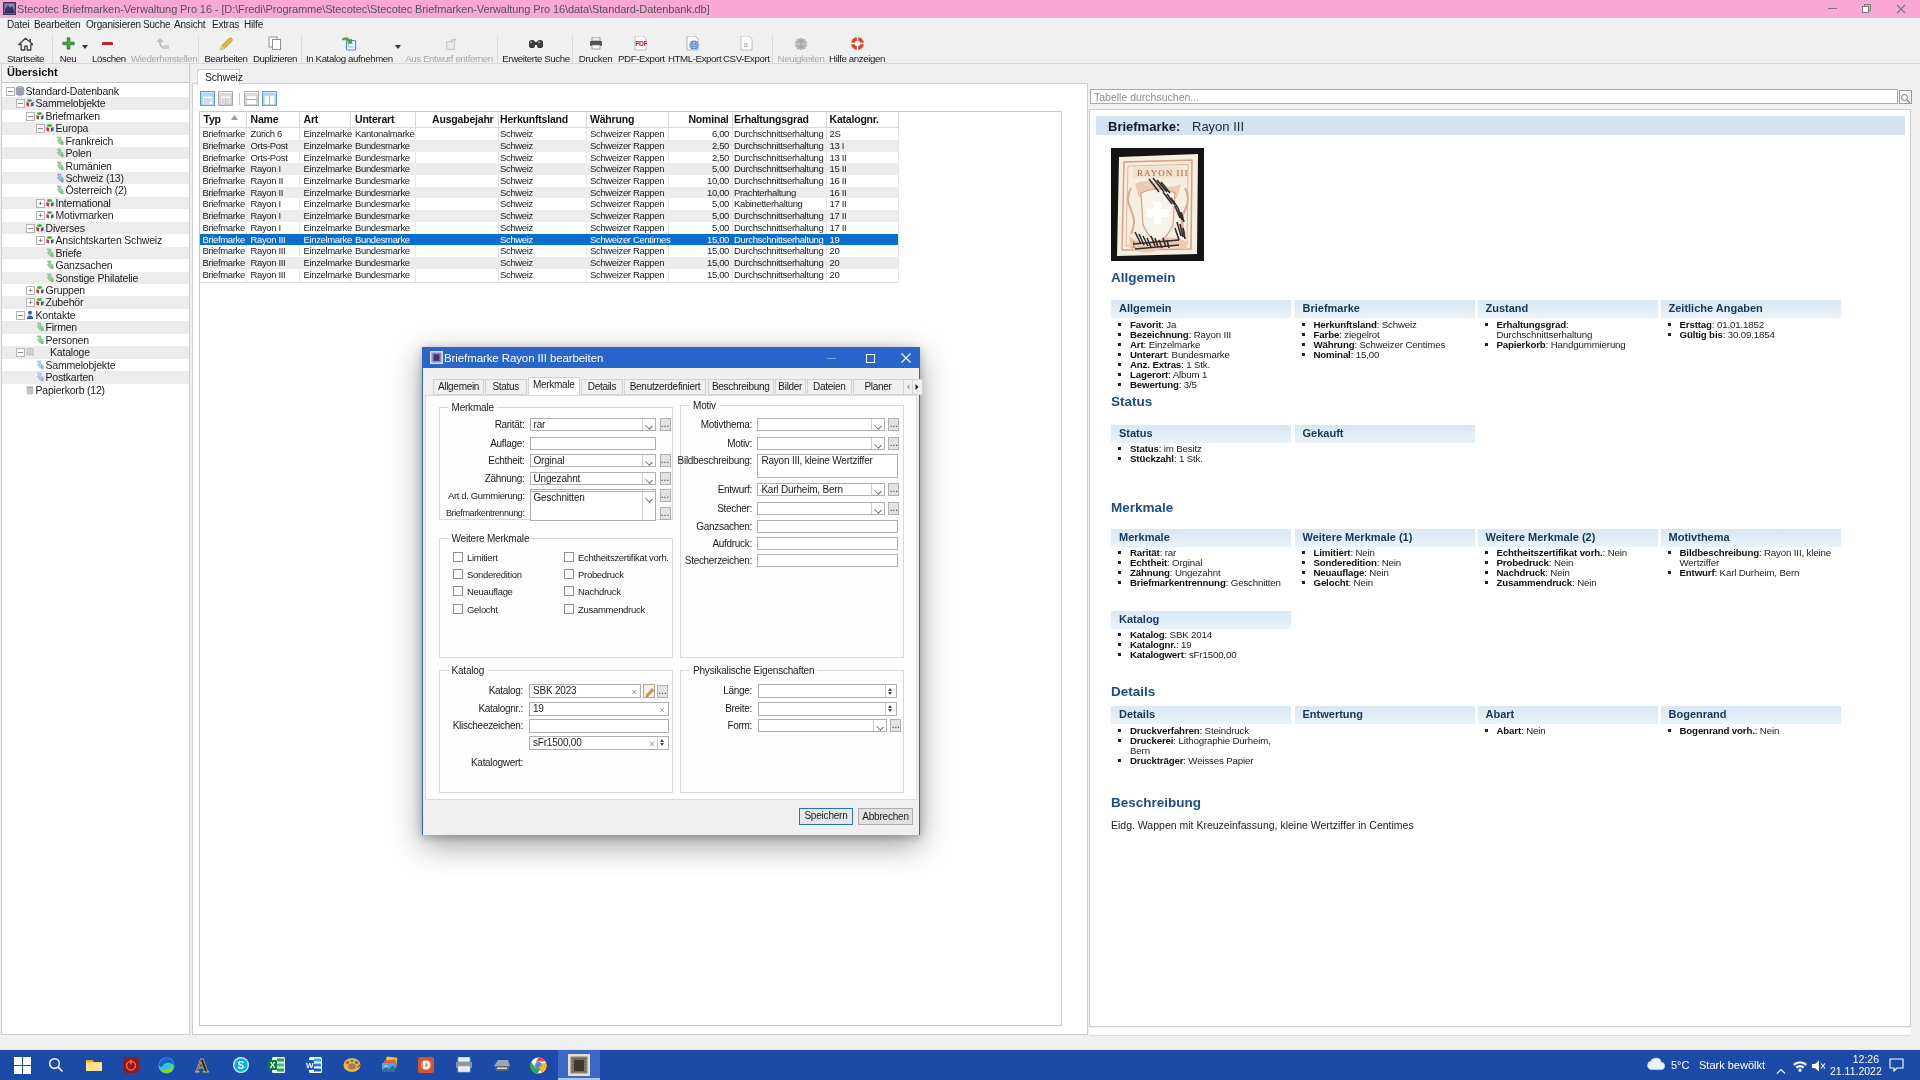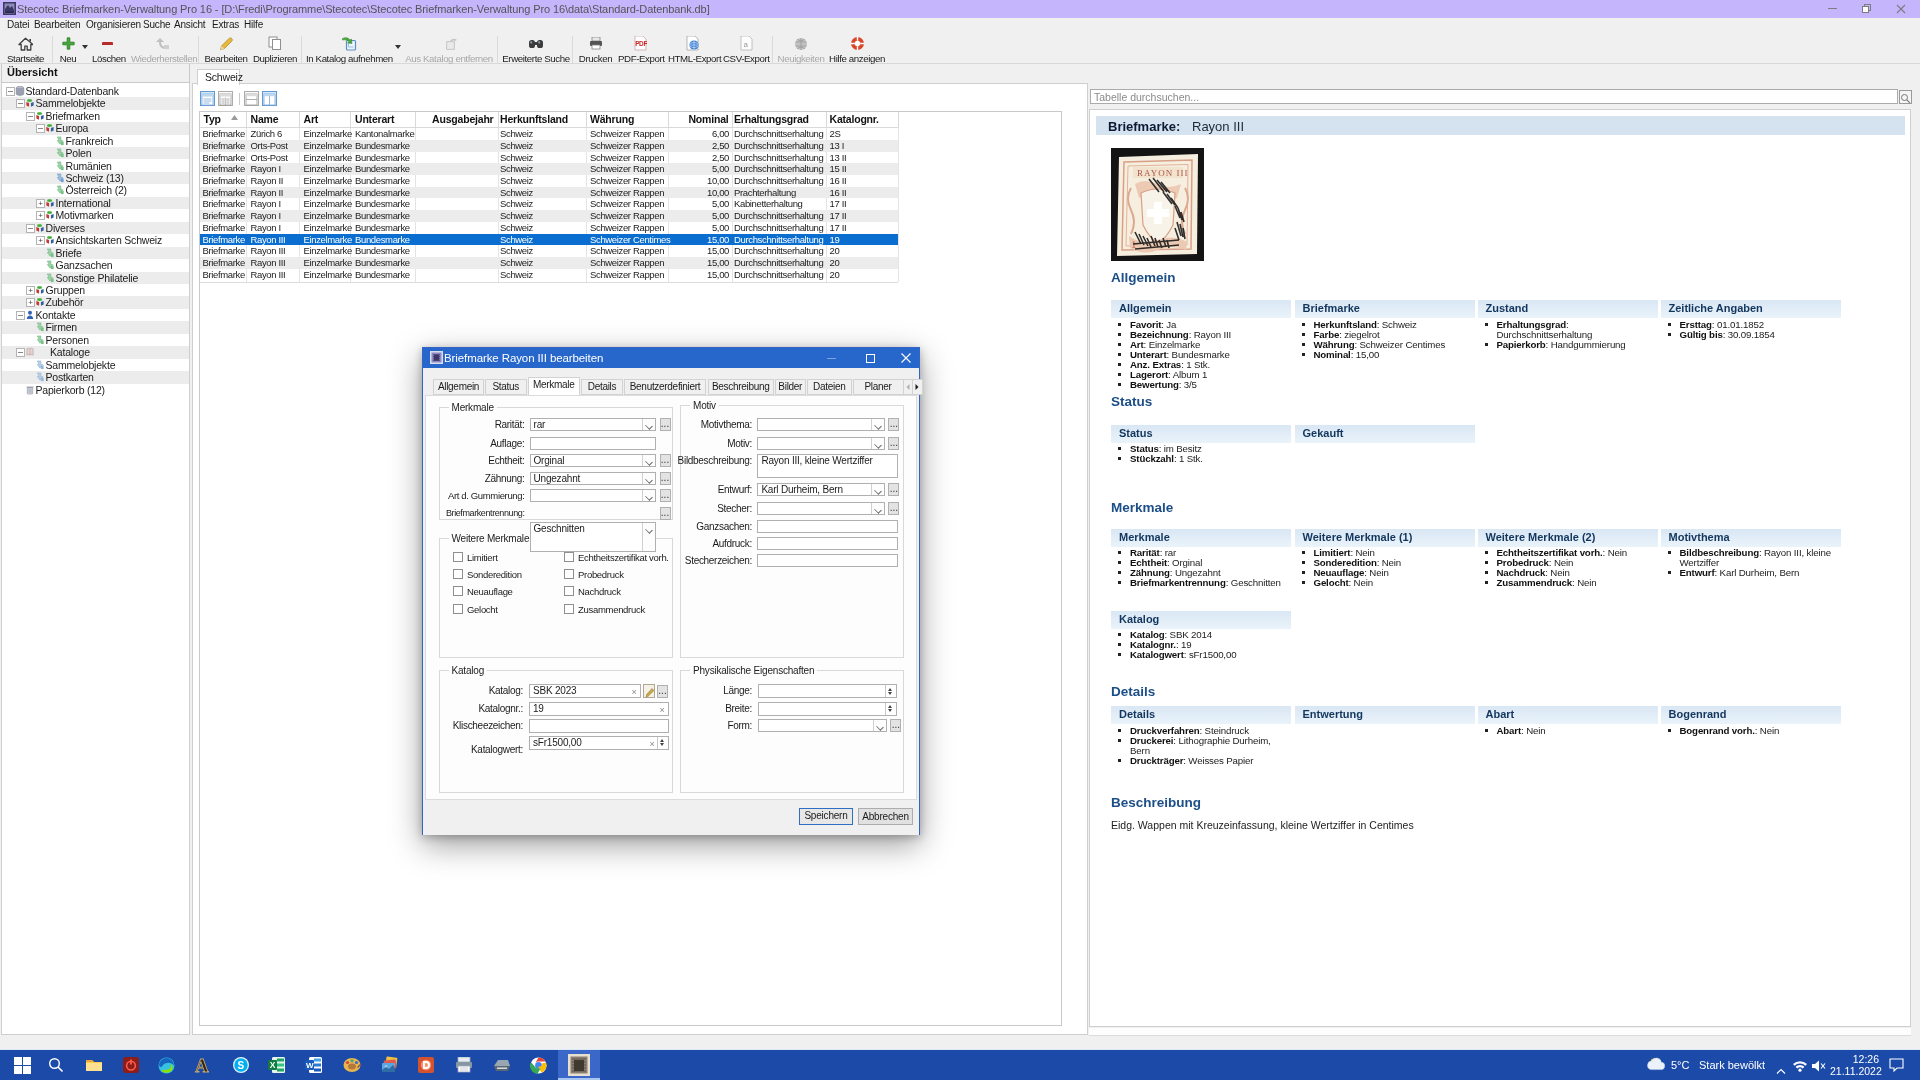--- a/index.html
+++ b/index.html
@@ -2,21 +2,21 @@
 <html lang="de"><head>
 <meta charset="utf-8">
 <title>Stecotec</title>
 <style>
   * { margin:0; padding:0; box-sizing:border-box; }
   html,body { width:1920px; height:1080px; overflow:hidden; }
   body { font-family:"Liberation Sans", sans-serif; background:#f0f0f0; position:relative;
          -webkit-font-smoothing:antialiased; }
   .abs { position:absolute; }
   
-  #titlebar { left:0; top:0; width:1920px; height:18px; background:#c4b5fd; }
+  #titlebar { left:0; top:0; width:1920px; height:18px; background:#f9a8d4; }
   #titlebar .txt { position:absolute; left:17px; top:2.5px; font-size:11px; letter-spacing:-0.1px; color:#555; }
   #menubar { left:0; top:18px; width:1920px; height:15px; background:#f0f0f0; }
   .menuitem { position:absolute; top:1px; font-size:10px; letter-spacing:-0.2px; color:#1b1b1b; }
   #toolbar { left:0; top:33px; width:1920px; height:31px; background:#f0f0f0; border-bottom:1px solid #d8d8d8; }
   .tbtn { position:absolute; text-align:center; font-size:9.7px; letter-spacing:-0.4px; color:#1b1b1b; }
   .tbtn .lbl { position:absolute; top:20px; width:100%; white-space:nowrap; }
   .tbtn.dis { color:#a8a8a8; }
   .tsep { position:absolute; top:3px; width:1px; height:28px; background:#dadada; }
   .ticon { position:absolute; top:2px; left:0; width:100%; height:17px; display:flex; align-items:center; justify-content:center; }
   
@@ -184,21 +184,21 @@
     </div>
   <div class="abs" style="left:395px;top:12px;border-left:3.5px solid transparent;border-right:3.5px solid transparent;border-top:4px solid #333"></div>
   <div class="tbtn dis" style="left:405px;top:0;width:88px">
       <div class="ticon">
     <svg width="17" height="15" viewBox="0 0 17 15" opacity=".5">
           <path d="M8 6c3-4 6-4 8-2l-2 1c-2-1-4 0-5 2z" fill="#9a9a9a"></path>
           <rect x="5" y="5" width="9" height="9" rx="1" fill="#a8a8a8"></rect>
           <rect x="6.2" y="6.2" width="6.6" height="6.6" fill="#e6e6e6"></rect>
         </svg>
   </div>
-      <div class="lbl">Aus Katalog entfernen</div>
+      <div class="lbl">Aus Entwurf entfernen</div>
     </div>
   <div class="tsep" style="left:497px"></div>
   <div class="tbtn" style="left:502px;top:0;width:68px">
       <div class="ticon">
     <svg width="16" height="12" viewBox="0 0 16 12">
           <rect x="1" y="2" width="6" height="8" rx="2.6" fill="#3c3c3c"></rect>
           <rect x="9" y="2" width="6" height="8" rx="2.6" fill="#3c3c3c"></rect>
           <rect x="6.5" y="4" width="3" height="3" fill="#3c3c3c"></rect>
           <rect x="2.2" y="3.2" width="2" height="2.4" rx="1" fill="#8fa5b5"></rect>
           <rect x="10.2" y="3.2" width="2" height="2.4" rx="1" fill="#8fa5b5"></rect>
@@ -1026,21 +1026,21 @@
       <span class="combo-arr"></span>
     </div>
     <div class="dots" style="left:236.5px;top:123.5px">...</div>
 <div class="flbl" style="left:-48.5px;top:142.4px;width:150px;font-size:9.5px;letter-spacing:-0.35px">Art d. Gummierung:</div>
 <div class="fin" style="left:106.5px;top:141.4px;width:126.5px;height:13px">
       <span class="val"></span>
       <span class="combo-arr"></span>
     </div>
     <div class="dots" style="left:236.5px;top:141.4px">...</div>
 <div class="flbl" style="left:-48.5px;top:159.6px;width:150px;font-size:9px;letter-spacing:-0.4px">Briefmarkentrennung:</div>
-<div class="fin" style="left:106.5px;top:174px;width:126.5px;height:30px">
+<div class="fin" style="left:106.5px;top:143px;width:126.5px;height:30px">
       <span class="val">Geschnitten</span>
       <span class="combo-arr"></span>
     </div>
     <div class="dots" style="left:236.5px;top:158.6px">...</div>
 <div class="chk" style="left:30px;top:204.0px"></div>
     <div class="clbl" style="left:44px;top:204.0px">Limitiert</div>
 <div class="chk" style="left:30px;top:221.2px"></div>
     <div class="clbl" style="left:44px;top:221.2px">Sonderedition</div>
 <div class="chk" style="left:30px;top:238.4px"></div>
     <div class="clbl" style="left:44px;top:238.4px">Neuauflage</div>
@@ -1065,21 +1065,21 @@
 <div class="dots" style="left:234px;top:336.6px;height:13.5px">...</div>
 <div class="flbl" style="left:-50px;top:354.6px;width:150px">Katalognr.:</div>
 <div class="fin" style="left:106px;top:353.6px;width:139.5px;height:14px">
       <span class="val">19</span>
       <span class="xmark" style="right:3px">×</span>
     </div>
 <div class="flbl" style="left:-50px;top:371.7px;width:150px">Klischeezeichen:</div>
 <div class="fin" style="left:106px;top:370.7px;width:139.5px;height:14px">
       <span class="val"></span>
     </div>
-<div class="flbl" style="left:-50px;top:396px;width:150px">Katalogwert:</div>
+<div class="flbl" style="left:-50px;top:409px;width:150px">Katalogwert:</div>
 <div class="fin" style="left:106px;top:387.8px;width:139.5px;height:14px">
       <span class="val">sFr1500,00</span>
       <span class="xmark" style="right:13px">×</span>
       <span class="spin" style="right:0"></span>
     </div>
 <div class="flbl" style="left:179px;top:70.6px;width:150px">Motivthema:</div>
 <div class="fin" style="left:334.4px;top:69.6px;width:127.3px;height:13px">
       <span class="val"></span>
       <span class="combo-arr"></span>
     </div>

